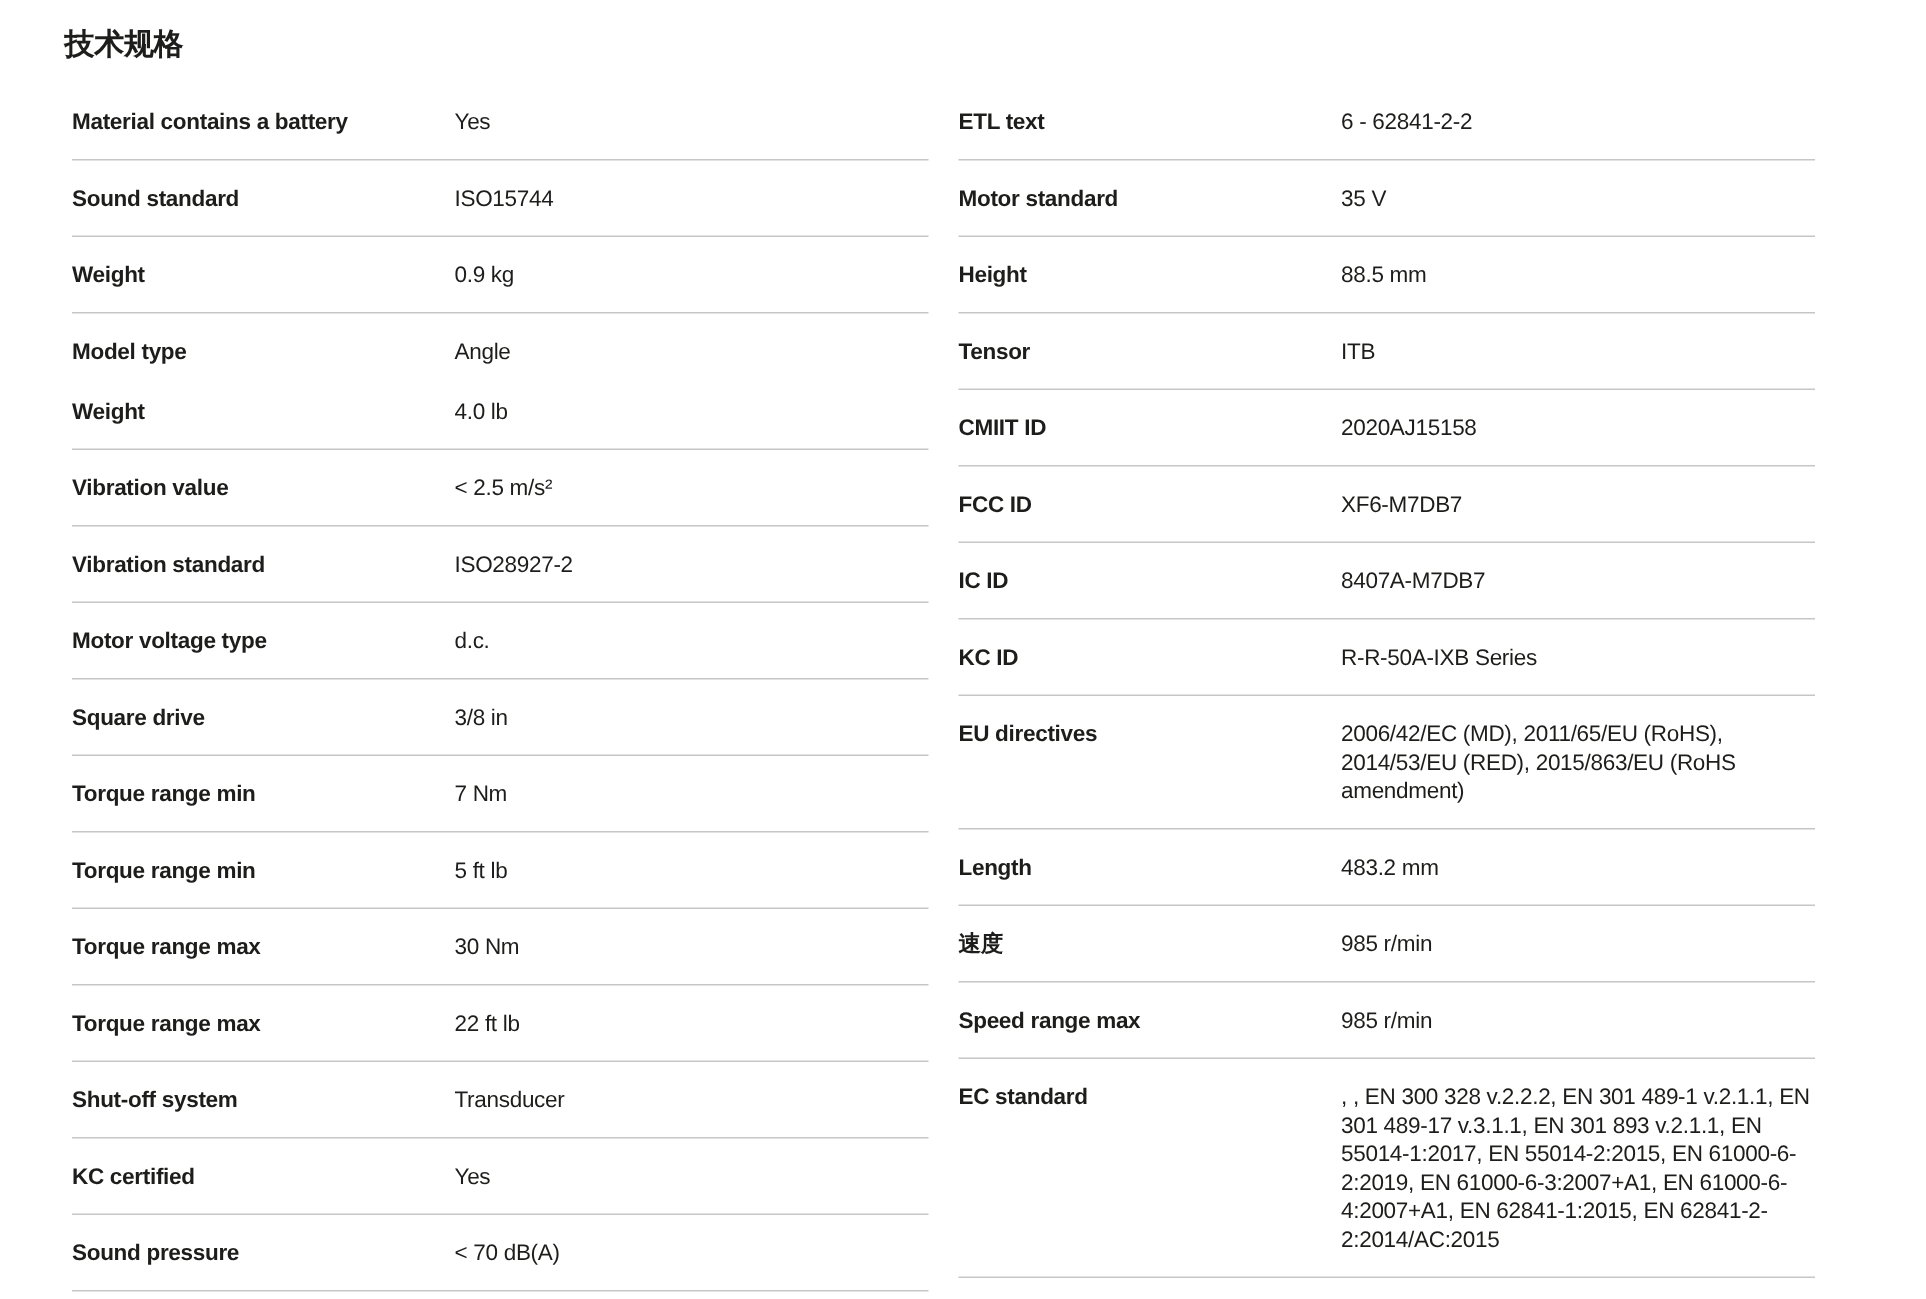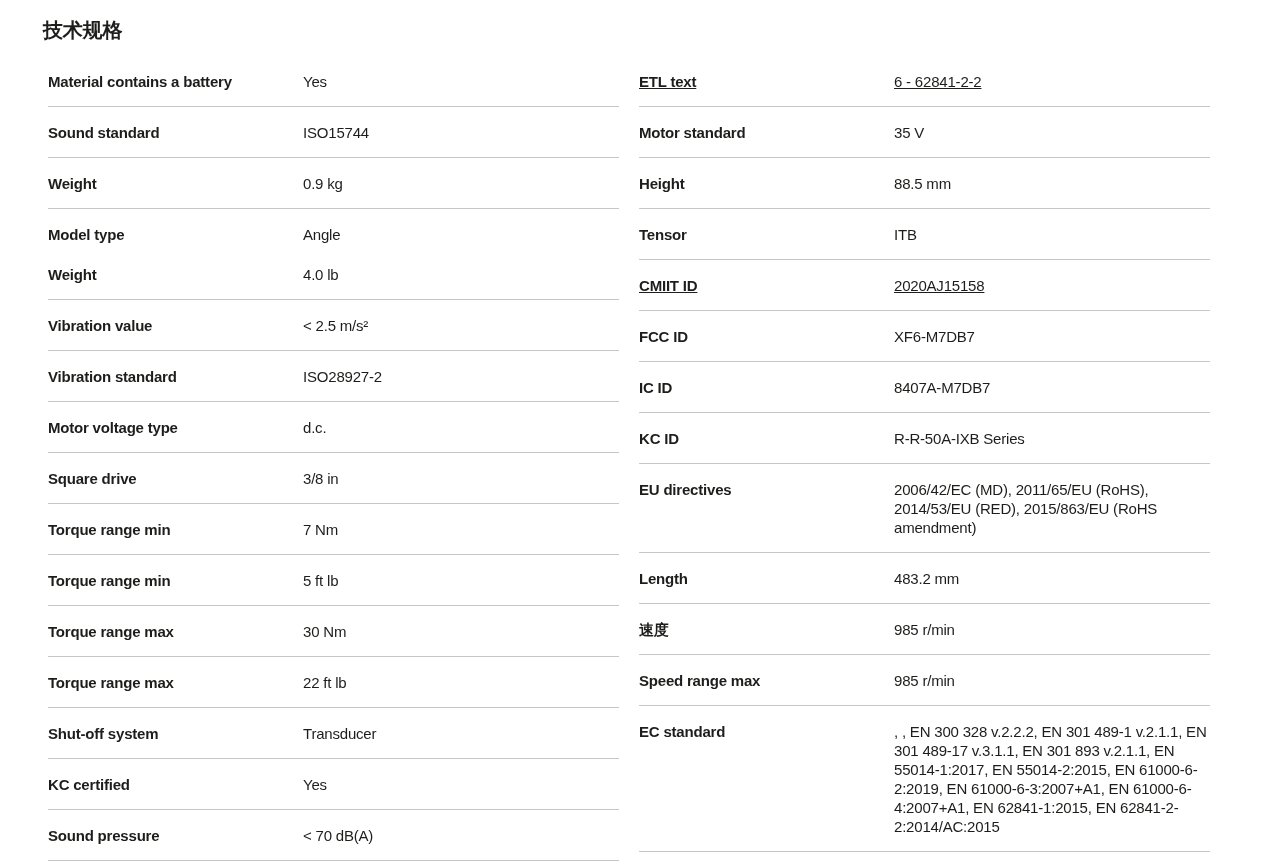--- a/index.html
+++ b/index.html
@@ -159,21 +159,21 @@
           </div>
         </div>
         <div class="spec-group" style="border-bottom-color: rgb(198, 198, 198);">
           <div class="spec-row">
             <span class="spec-label">Sound pressure</span>
             <span class="spec-value">&lt; 70 dB(A)</span>
           </div>
         </div>
       </div>
     <div class="spec-col" id="col-right">
-        <div class="spec-group" style="border-bottom-color: rgb(198, 198, 198); text-decoration: underline;">
+        <div class="spec-group" style="border-bottom-color: rgb(198, 198, 198);">
           <div class="spec-row">
             <span class="spec-label">ETL text</span>
             <span class="spec-value">6 - 62841-2-2</span>
           </div>
         </div>
         <div class="spec-group" style="border-bottom-color: rgb(198, 198, 198);">
           <div class="spec-row">
             <span class="spec-label">Motor standard</span>
             <span class="spec-value">35 V</span>
           </div>
@@ -183,21 +183,21 @@
             <span class="spec-label">Height</span>
             <span class="spec-value">88.5 mm</span>
           </div>
         </div>
         <div class="spec-group" style="border-bottom-color: rgb(198, 198, 198);">
           <div class="spec-row">
             <span class="spec-label">Tensor</span>
             <span class="spec-value">ITB</span>
           </div>
         </div>
-        <div class="spec-group" style="border-bottom-color: rgb(198, 198, 198); text-decoration: underline;">
+        <div class="spec-group" style="border-bottom-color: rgb(198, 198, 198);">
           <div class="spec-row">
             <span class="spec-label">CMIIT ID</span>
             <span class="spec-value">2020AJ15158</span>
           </div>
         </div>
         <div class="spec-group" style="border-bottom-color: rgb(198, 198, 198);">
           <div class="spec-row">
             <span class="spec-label">FCC ID</span>
             <span class="spec-value">XF6-M7DB7</span>
           </div>

